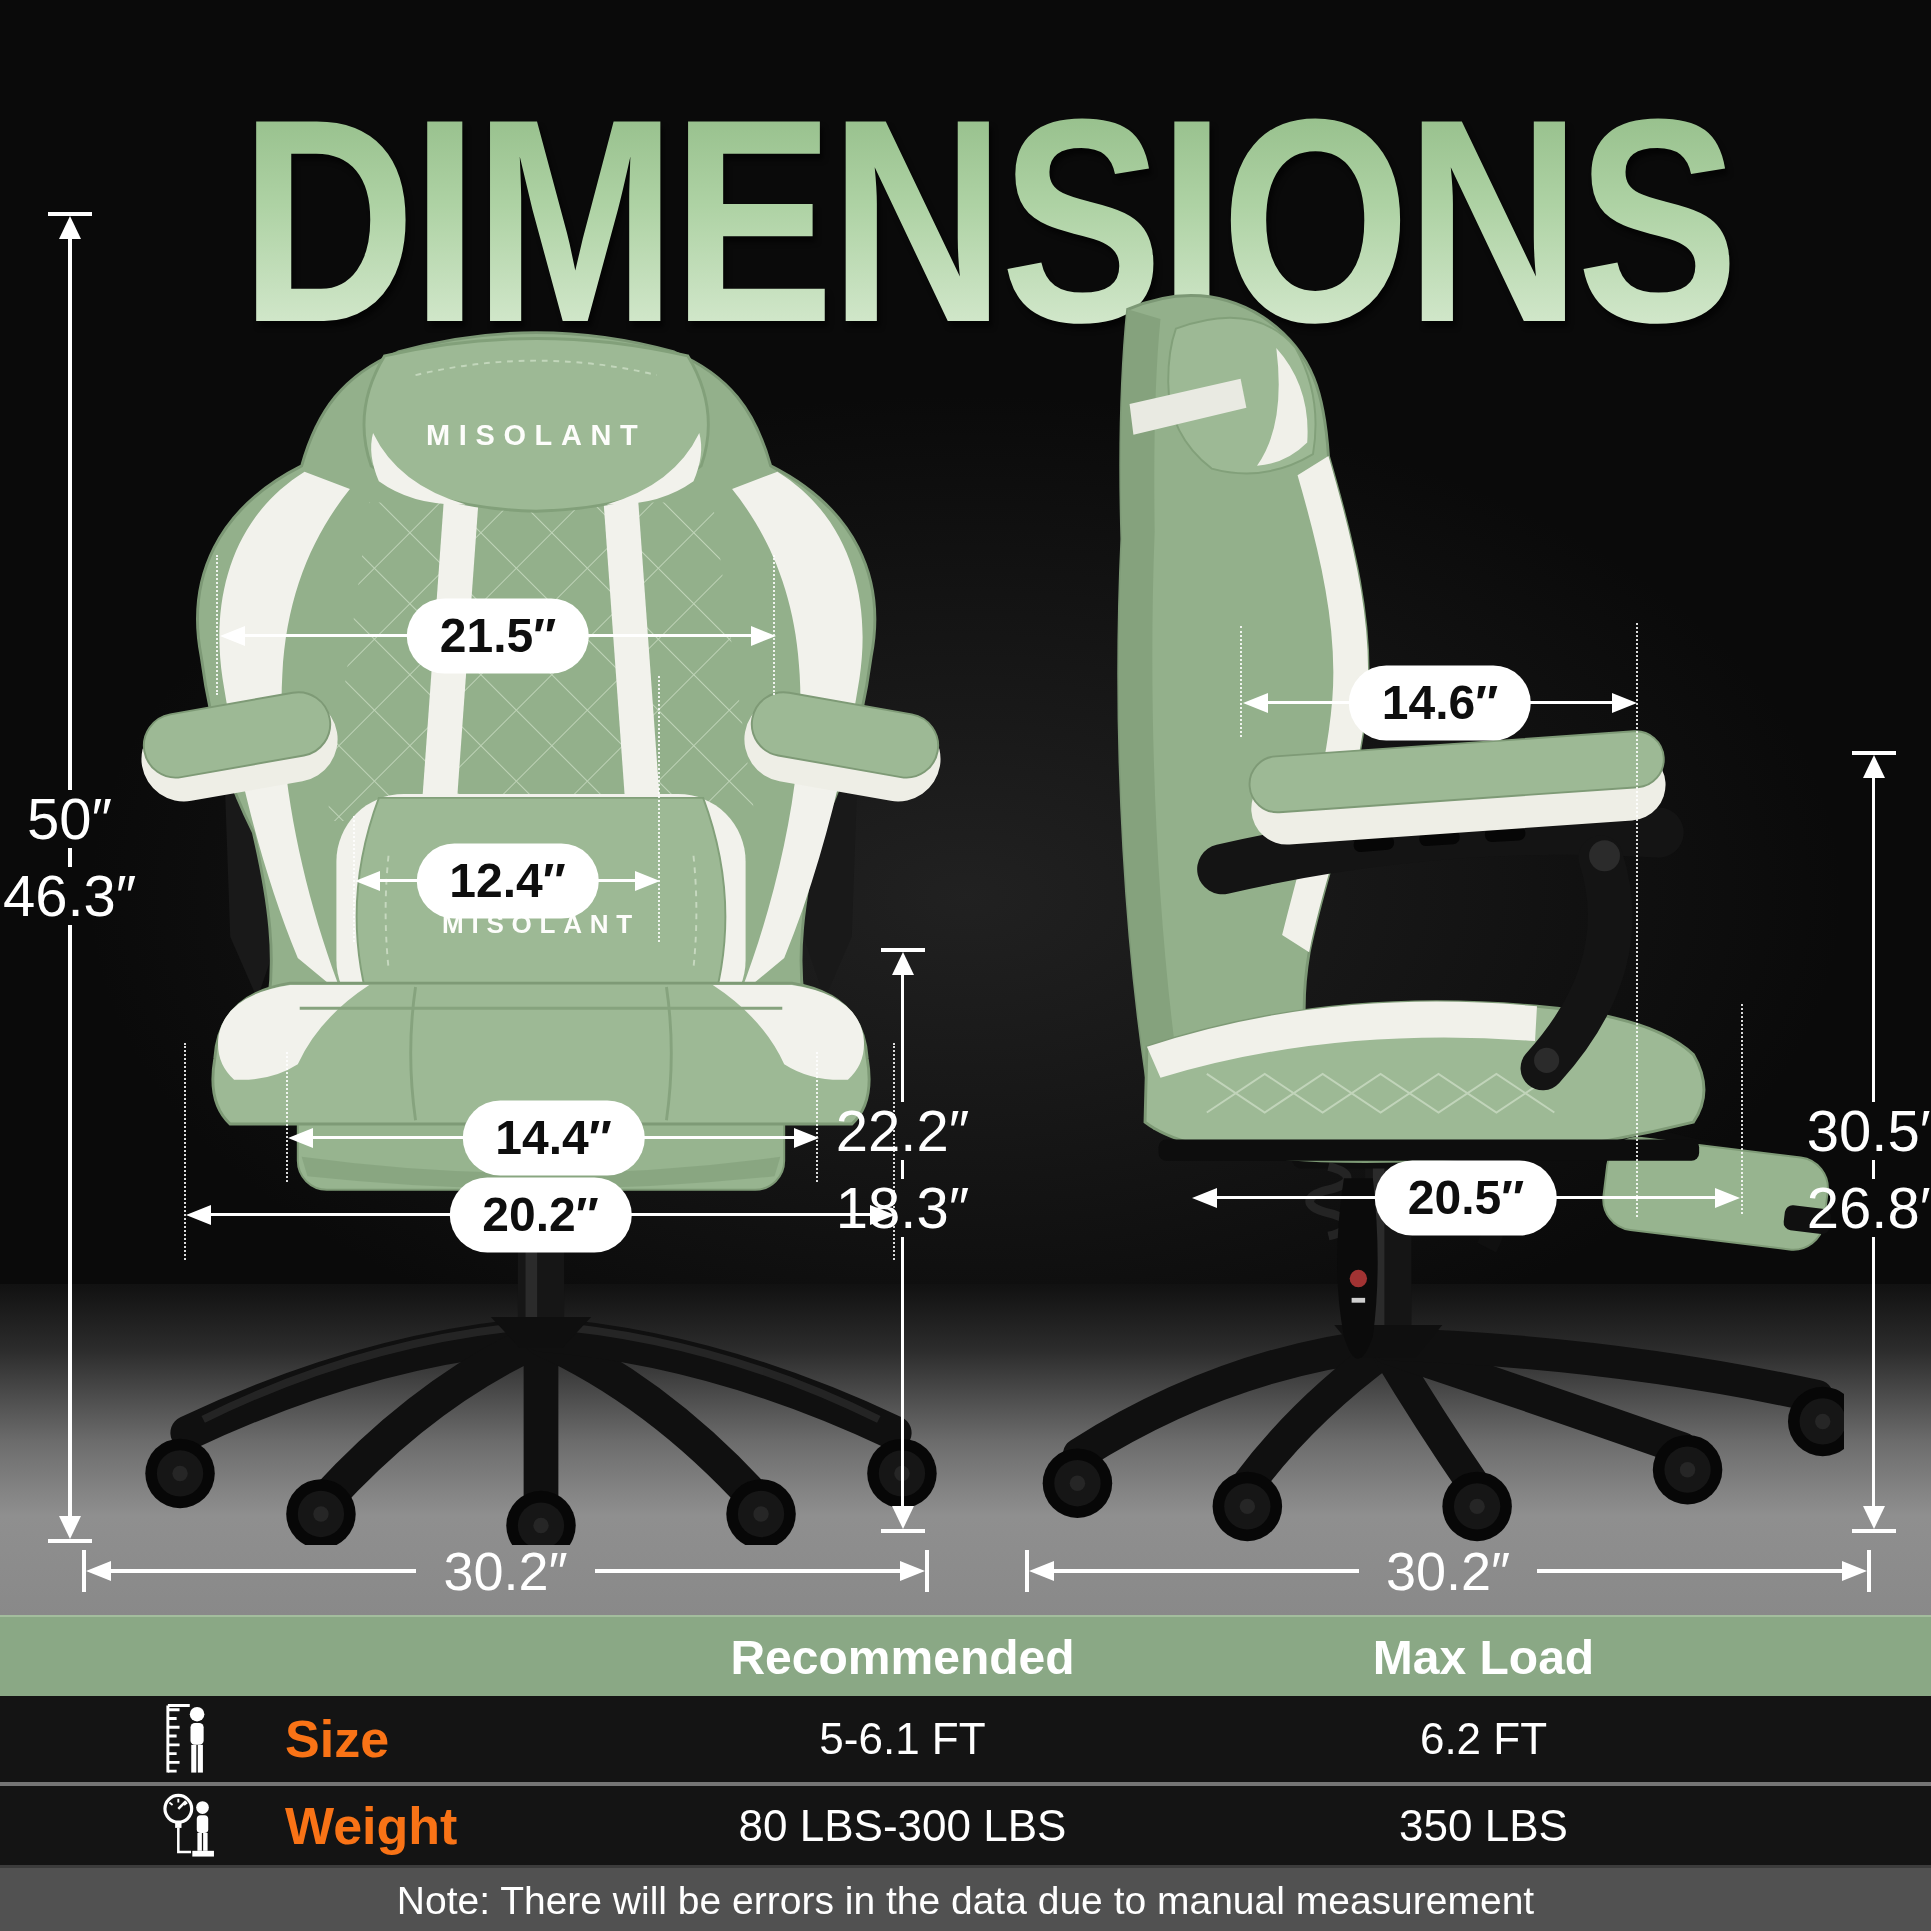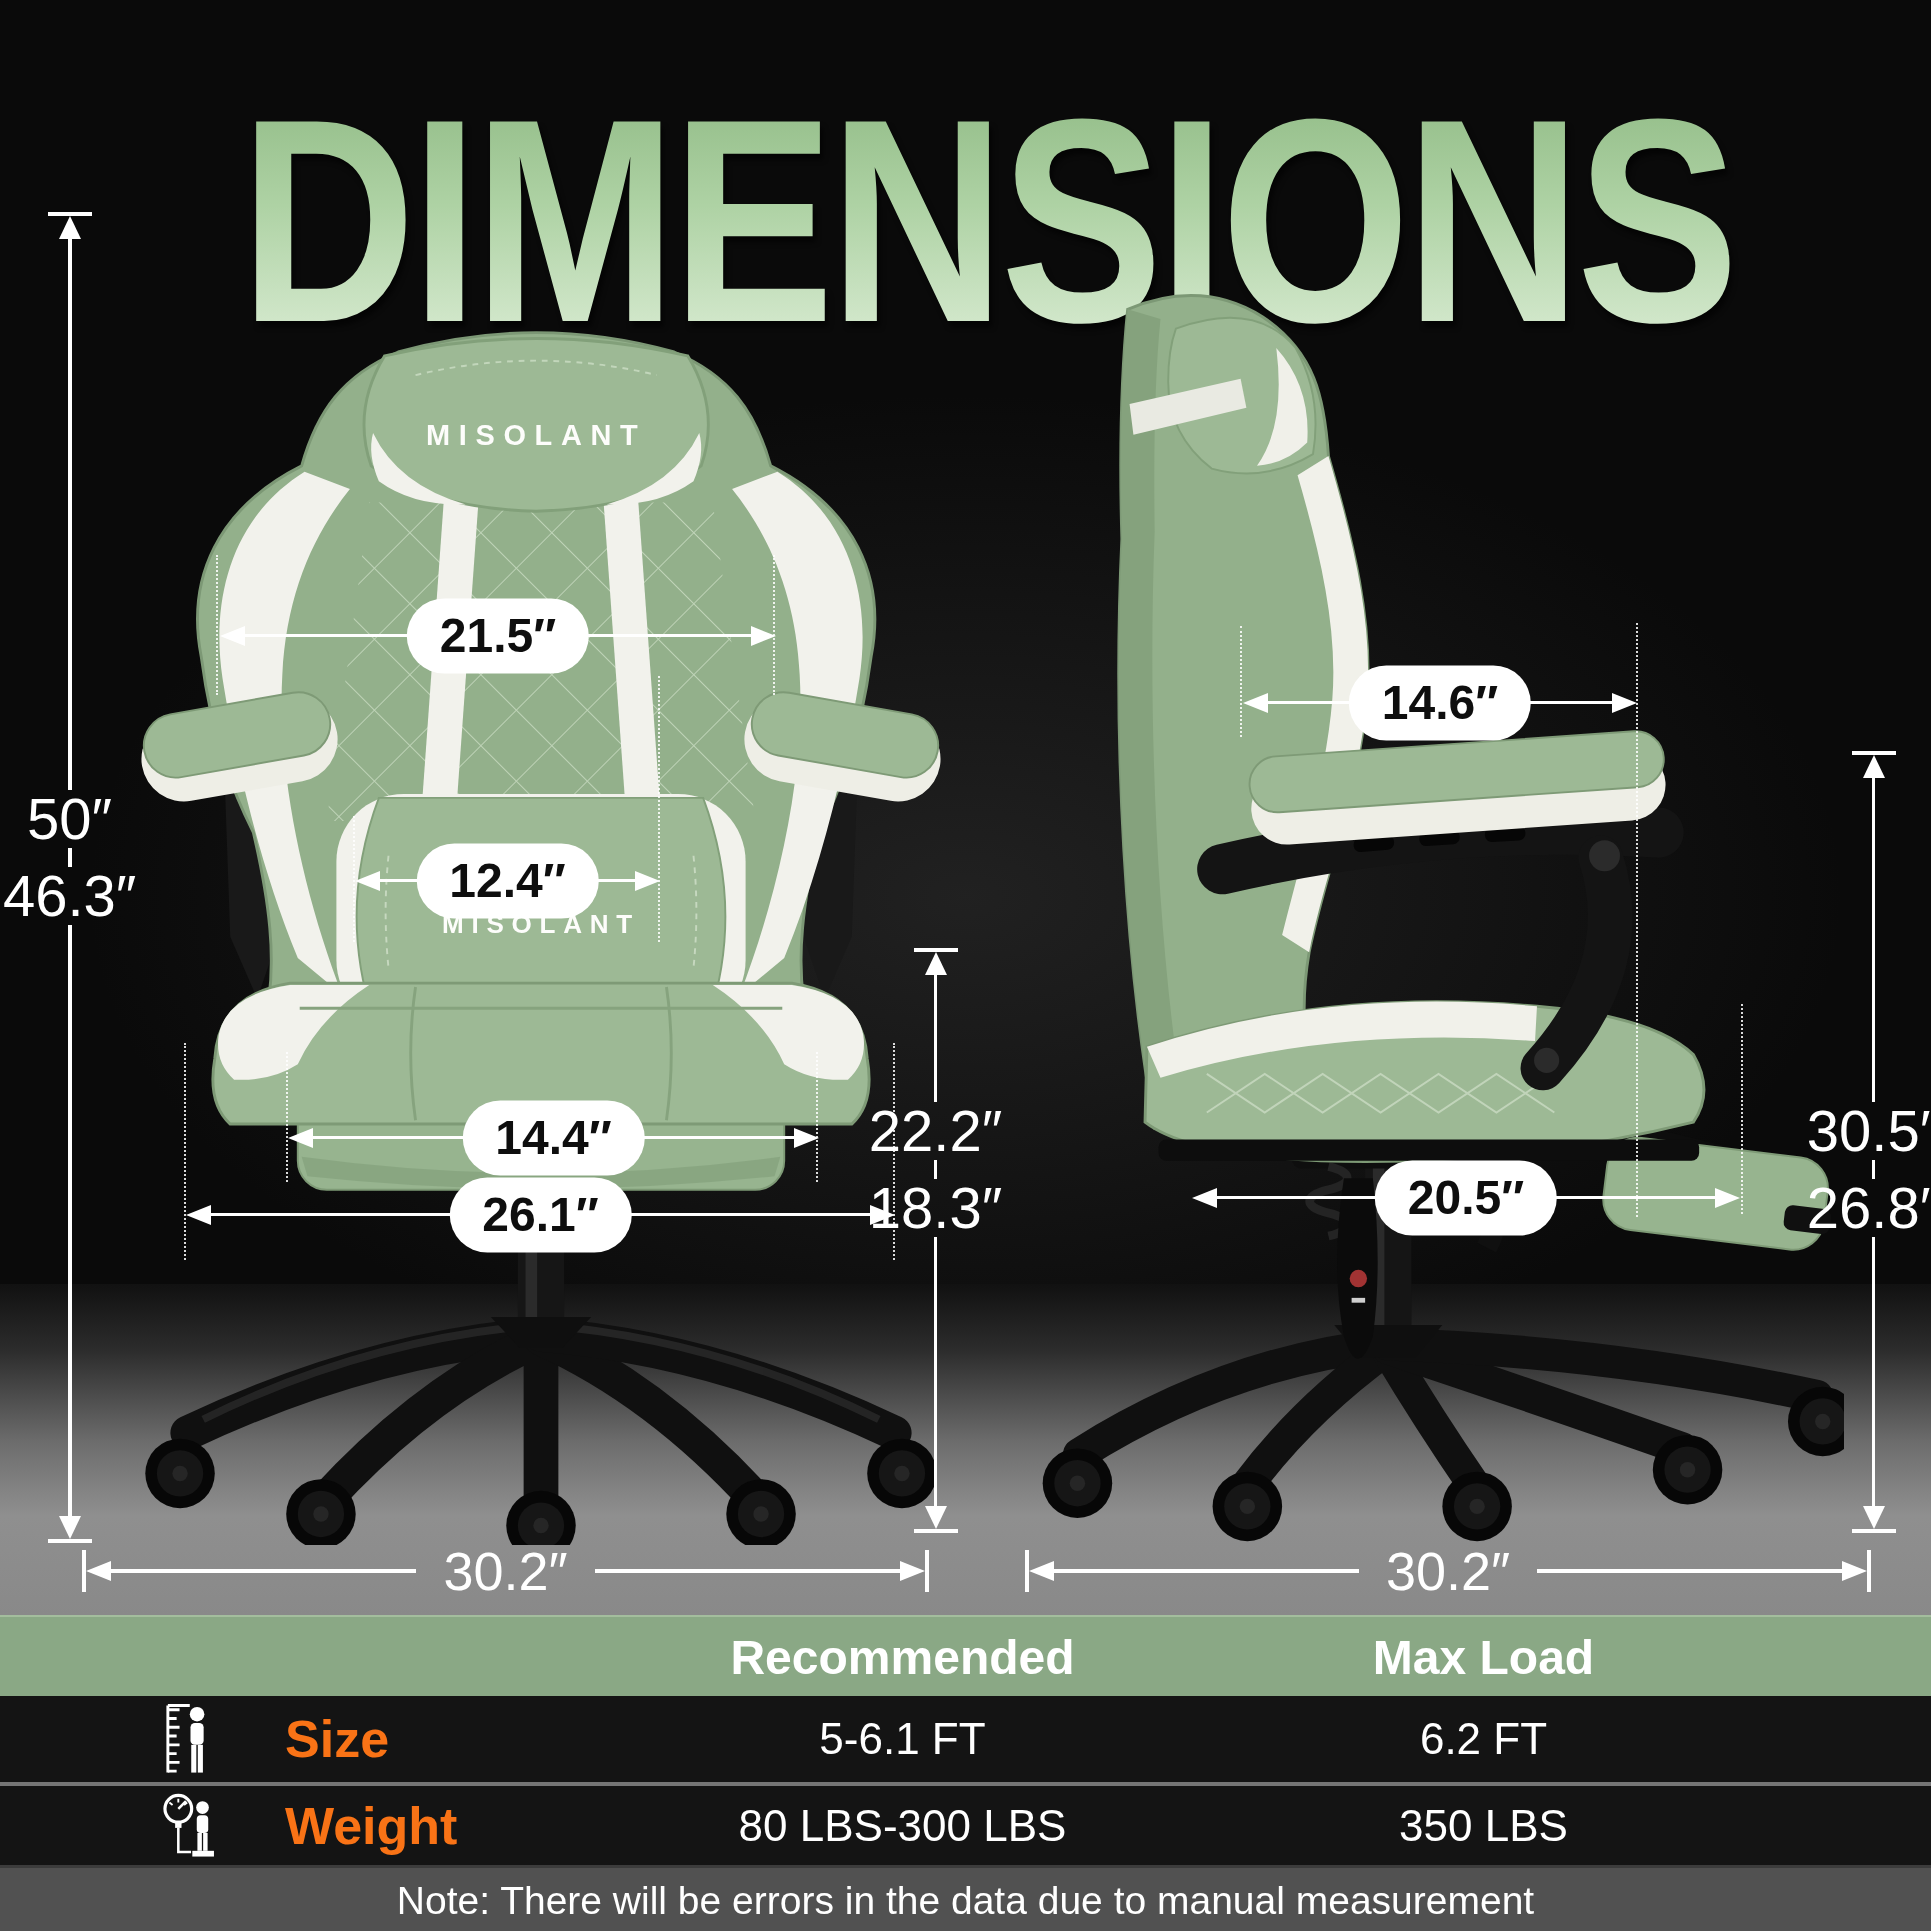--- a/index.html
+++ b/index.html
@@ -291,21 +291,21 @@
   <div class="dim-h" style="left:288px;top:1127px;width:531px;">
     <span class="ah l"></span>
       <span class="line"></span>
       <span class="ah r"></span>
     <span class="pill">14.4″</span>
   </div>
   <div class="dim-h" style="left:186px;top:1204px;width:709px;">
     <span class="ah l"></span>
       <span class="line"></span>
       <span class="ah r"></span>
-    <span class="pill">26.1″</span>
+    <span class="pill">20.2″</span>
   </div>
   <div class="dim-h" style="left:1243px;top:692px;width:394px;">
     <span class="ah l"></span>
       <span class="line"></span>
       <span class="ah r"></span>
     <span class="pill">14.6″</span>
   </div>
   <div class="dim-h" style="left:1192px;top:1187px;width:548px;">
     <span class="ah l"></span>
       <span class="line"></span>
@@ -336,21 +336,21 @@
     <span class="tbar"></span>
     <span class="vah-up"></span>
     <span class="vseg" style="height:551px;"></span>
     <span class="vlabel">50″</span>
     <span class="vseg" style="height:19.3px;"></span>
     <span class="vlabel">46.3″</span>
     <span class="vseg" style="height:591px;"></span>
     <span class="vah-dn"></span>
     <span class="tbar"></span>
   </div>
-  <div class="dim-v" style="left:863px;top:948px;">
+  <div class="dim-v" style="left:830px;top:948px;">
     <span class="tbar"></span>
     <span class="vah-up"></span>
     <span class="vseg" style="height:127px;"></span>
     <span class="vlabel">22.2″</span>
     <span class="vseg" style="height:19.3px;"></span>
     <span class="vlabel">18.3″</span>
     <span class="vseg" style="height:269px;"></span>
     <span class="vah-dn"></span>
     <span class="tbar"></span>
   </div>

